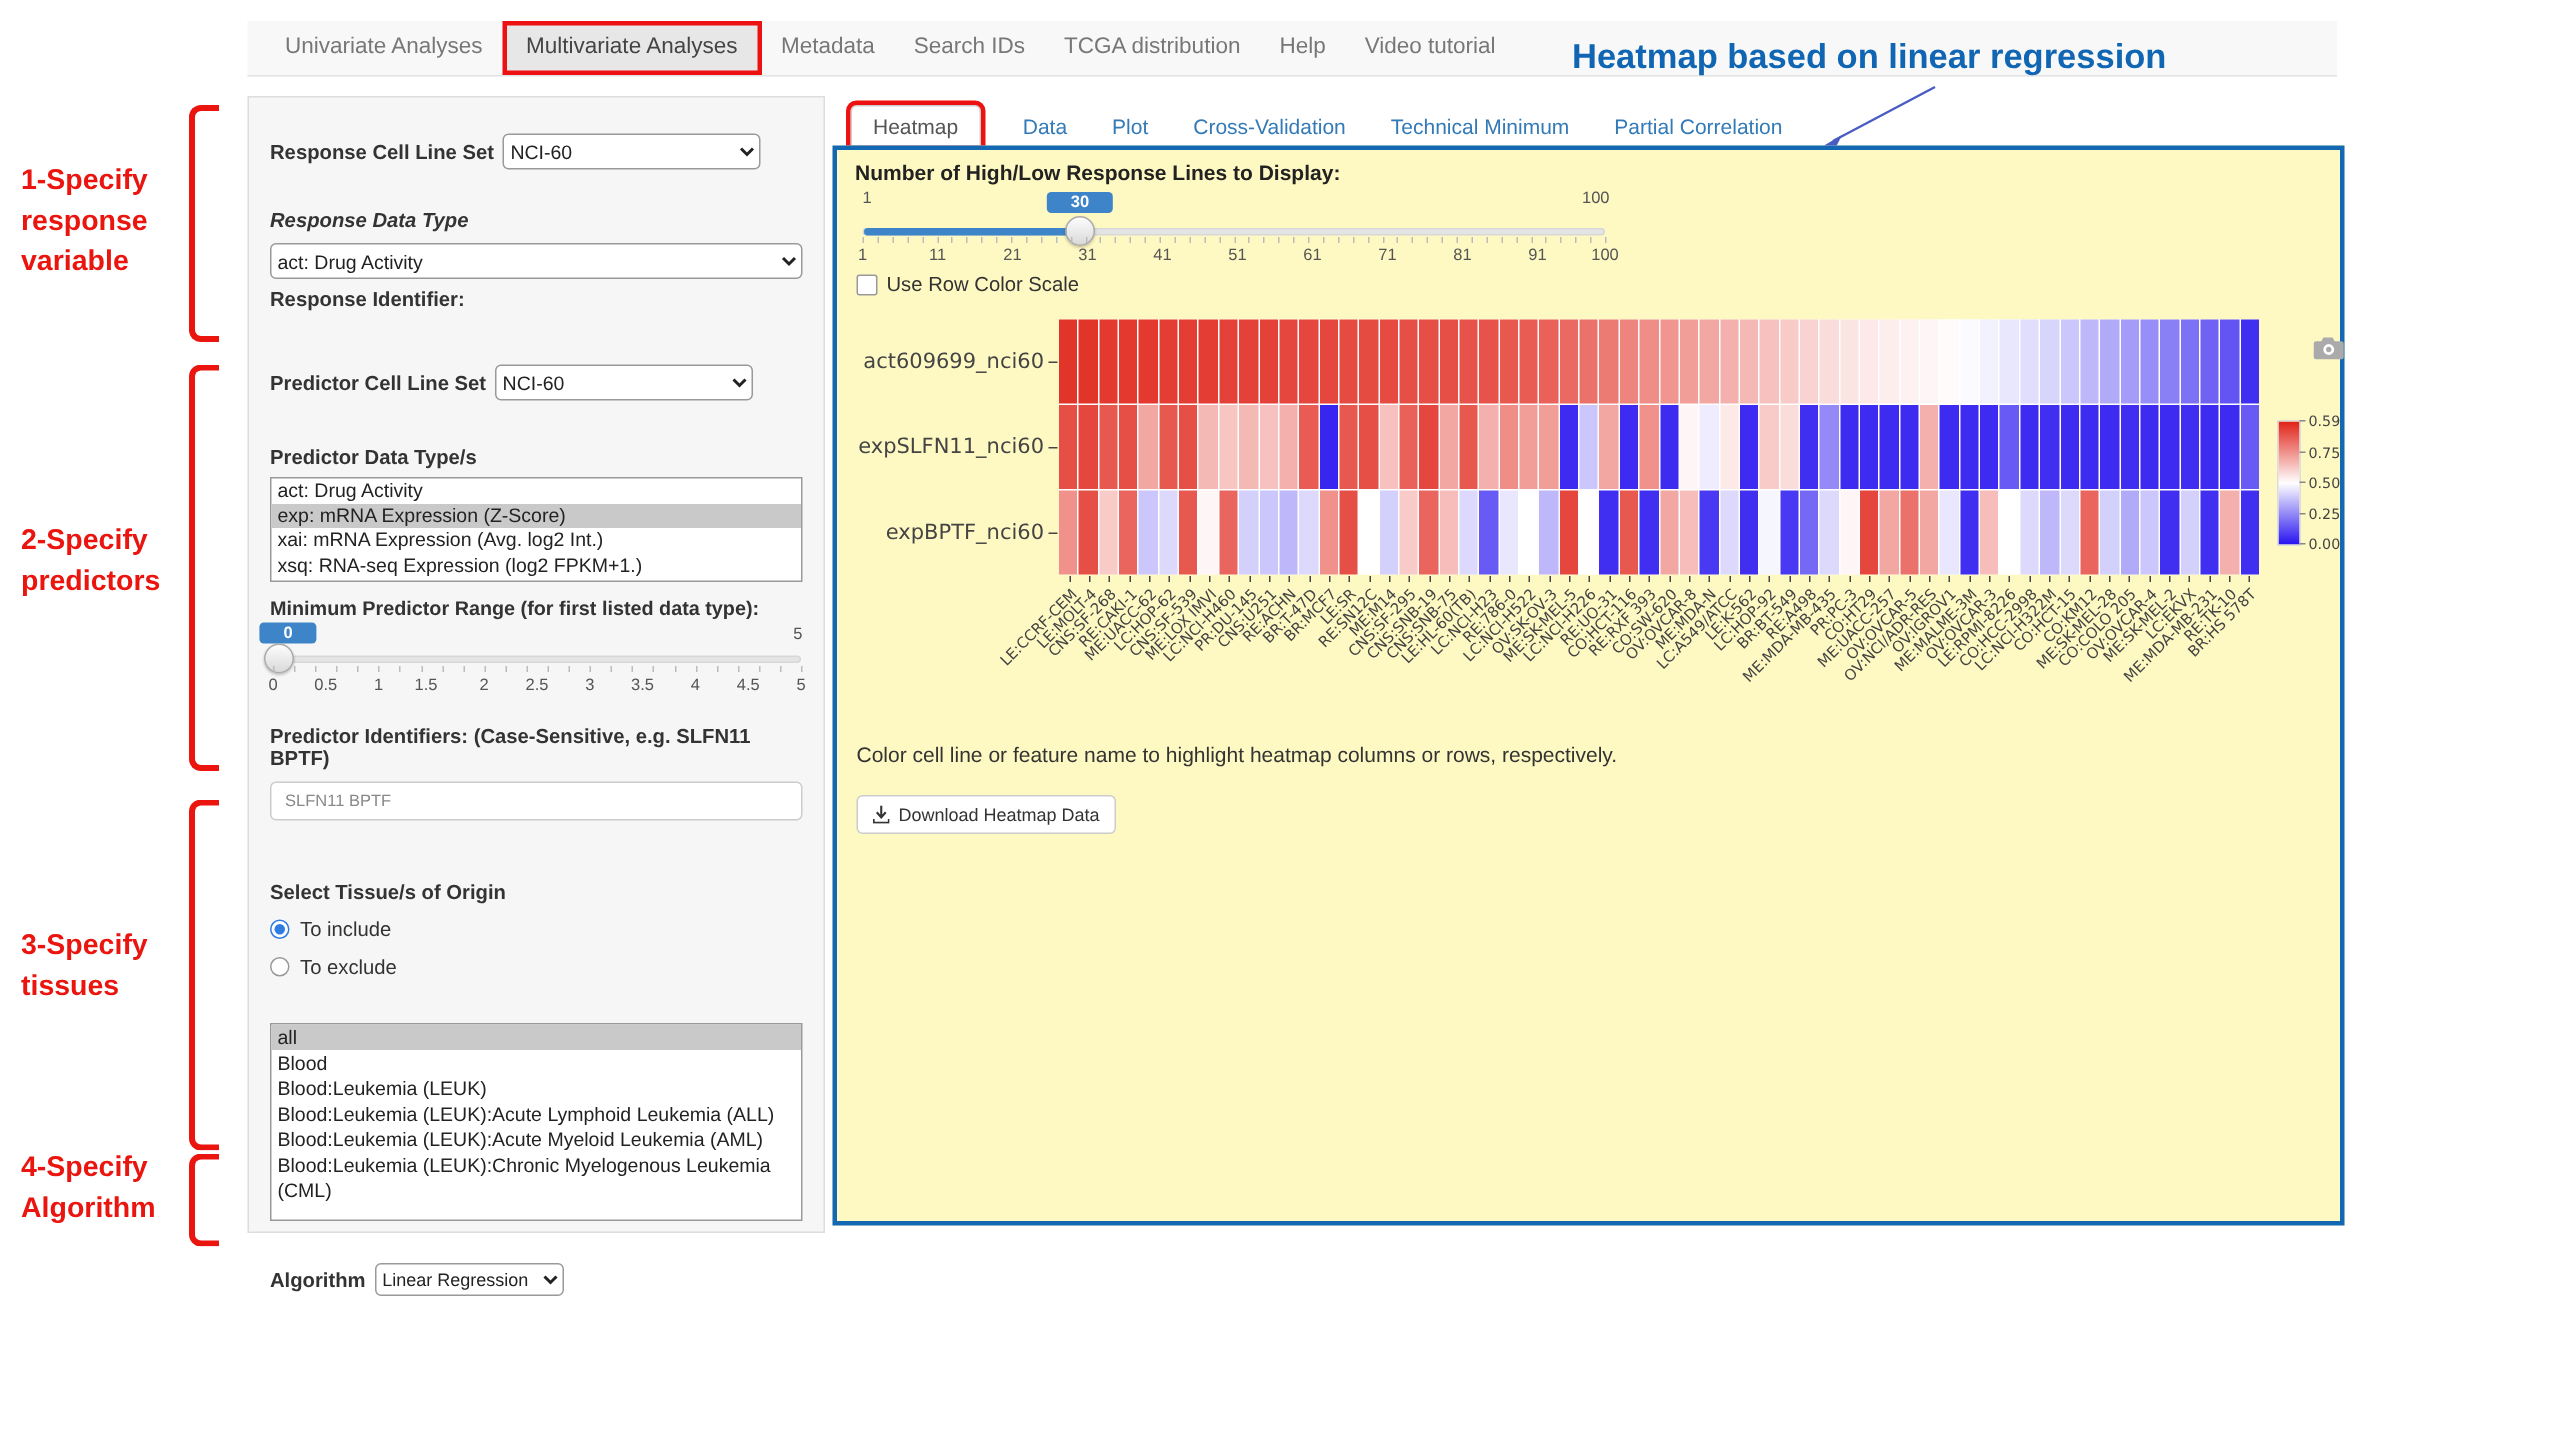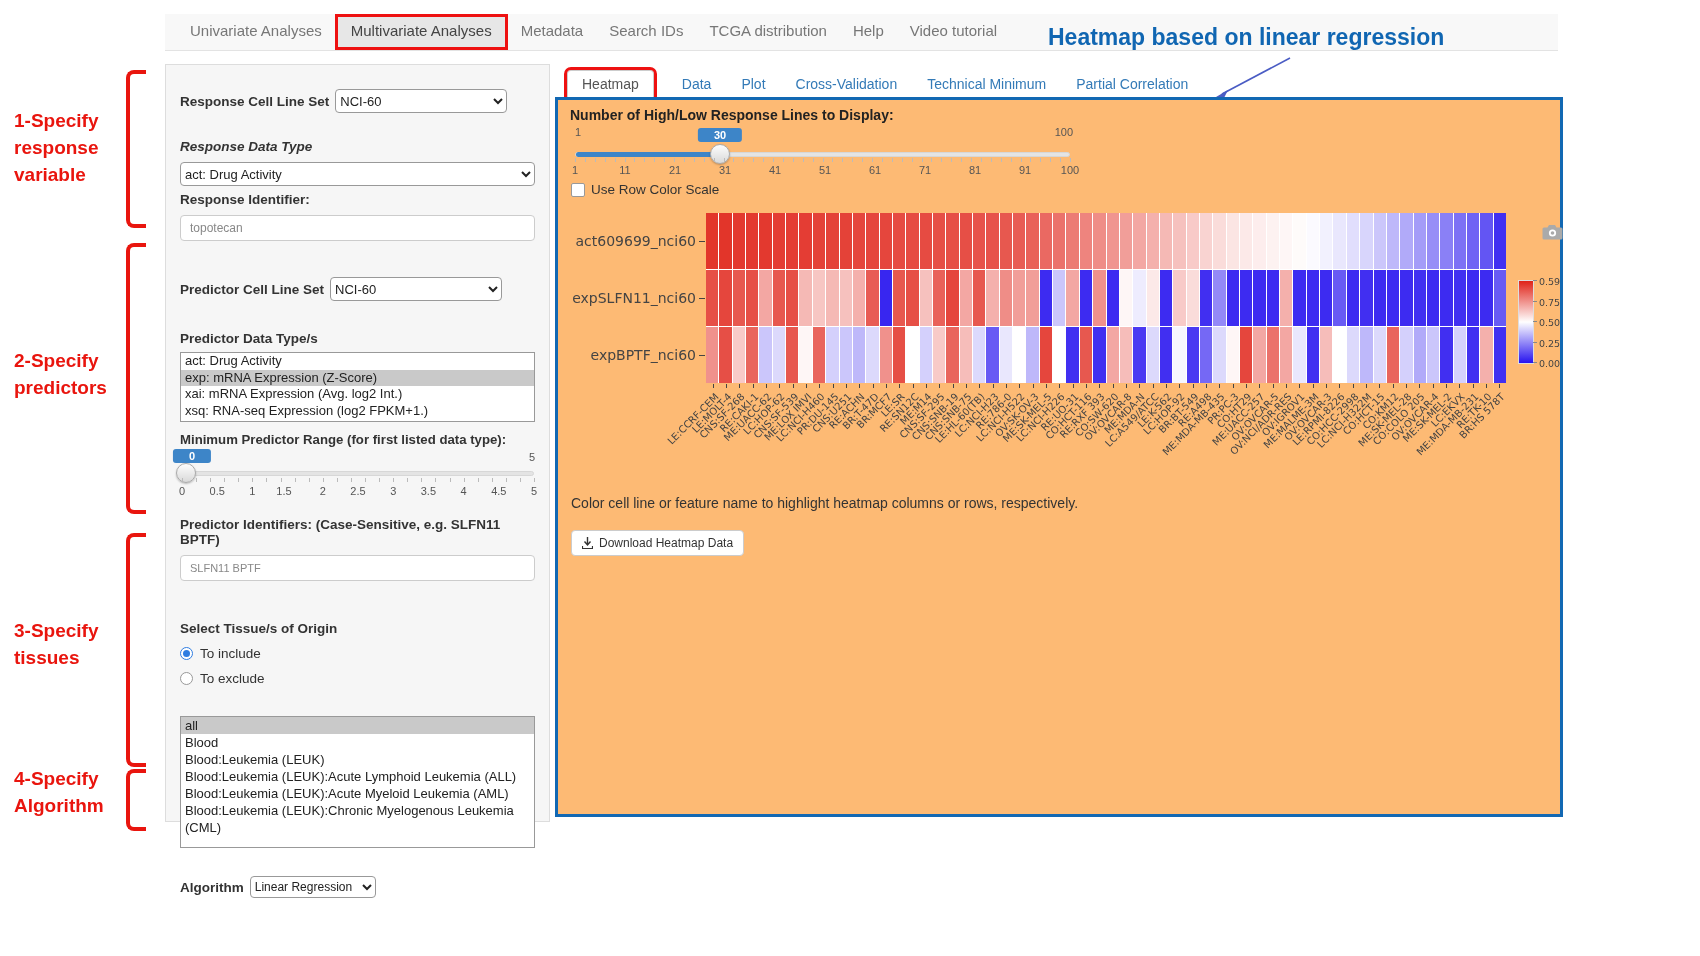--- a/index.html
+++ b/index.html
@@ -44,21 +44,21 @@
   .slider .endlab{position:absolute;font-size:11px;color:#555;}
   .tick-label{position:absolute;transform:translateX(-50%);font-size:11px;color:#555;}
   .mtick{position:absolute;width:1px;height:4px;background:#bbb;}
 
   
   .tabs{position:absolute;left:557px;top:70px;height:27px;display:flex;align-items:flex-end;gap:26px;padding-left:10px;}
   .tab{font-size:14px;color:#337ab7;padding:5px 2px;white-space:nowrap;}
   .tab.active{color:#555;background:#fff;border:1px solid #ccc;border-bottom:none;border-radius:4px 4px 0 0;padding:5px 14px;outline:3px solid #ee1111;}
 
   
-  .main-panel{position:absolute;left:555px;top:97px;width:1008px;height:720px;border:3px solid #1268b3;background:#fdba74;box-sizing:border-box;}
+  .main-panel{position:absolute;left:555px;top:97px;width:1008px;height:720px;border:3px solid #1268b3;background:#fef9c3;box-sizing:border-box;}
   .mp-inner{position:relative;width:100%;height:100%;}
   .hm-slider-label{position:absolute;left:12px;top:7px;font-size:14px;font-weight:bold;color:#222;}
   .hm-slider{position:absolute;left:15px;top:22px;width:500px;height:58px;}
   .cb-row{position:absolute;left:13px;top:82px;display:flex;align-items:center;gap:6px;font-size:13.5px;color:#333;}
   .cb{width:12px;height:12px;border:1px solid #999;border-radius:2px;background:#fff;display:inline-block;}
   .hm-grid{position:absolute;left:148px;top:113px;width:800px;height:170px;display:grid;grid-template-columns:repeat(60,1fr);grid-template-rows:repeat(3,1fr);gap:1px;background:#fff;}
   .hm-cell{width:100%;height:100%;}
   .hm-rowlabel{position:absolute;left:0;width:138px;text-align:right;font-family:"DejaVu Sans",sans-serif;font-size:14px;color:#444;white-space:nowrap;}
   .hm-rowtick{position:absolute;left:141px;width:6px;height:1px;background:#444;}
   .hm-coltick{position:absolute;top:284px;width:1px;height:4px;background:#444;}
@@ -106,21 +106,20 @@
       <span class="flabel">Response Cell Line Set</span>
       <select class="fselect w170">
         <option>NCI-60</option>
       </select>
     </div>
     <div class="flabel mt26">Response Data Type</div>
     <select class="fselect wfull mt8">
       <option>act: Drug Activity</option>
     </select>
     <div class="flabel mt6">Response Identifier:</div>
-    <input class="ftext mt8" type="text" value="topotecan" style="">
 
     <div class="frow mt36">
       <span class="flabel">Predictor Cell Line Set</span>
       <select class="fselect w170">
         <option>NCI-60</option>
       </select>
     </div>
 
     <div class="flabel mt30">Predictor Data Type/s</div>
     <div class="listbox lb1" id="lb-datatypes">

